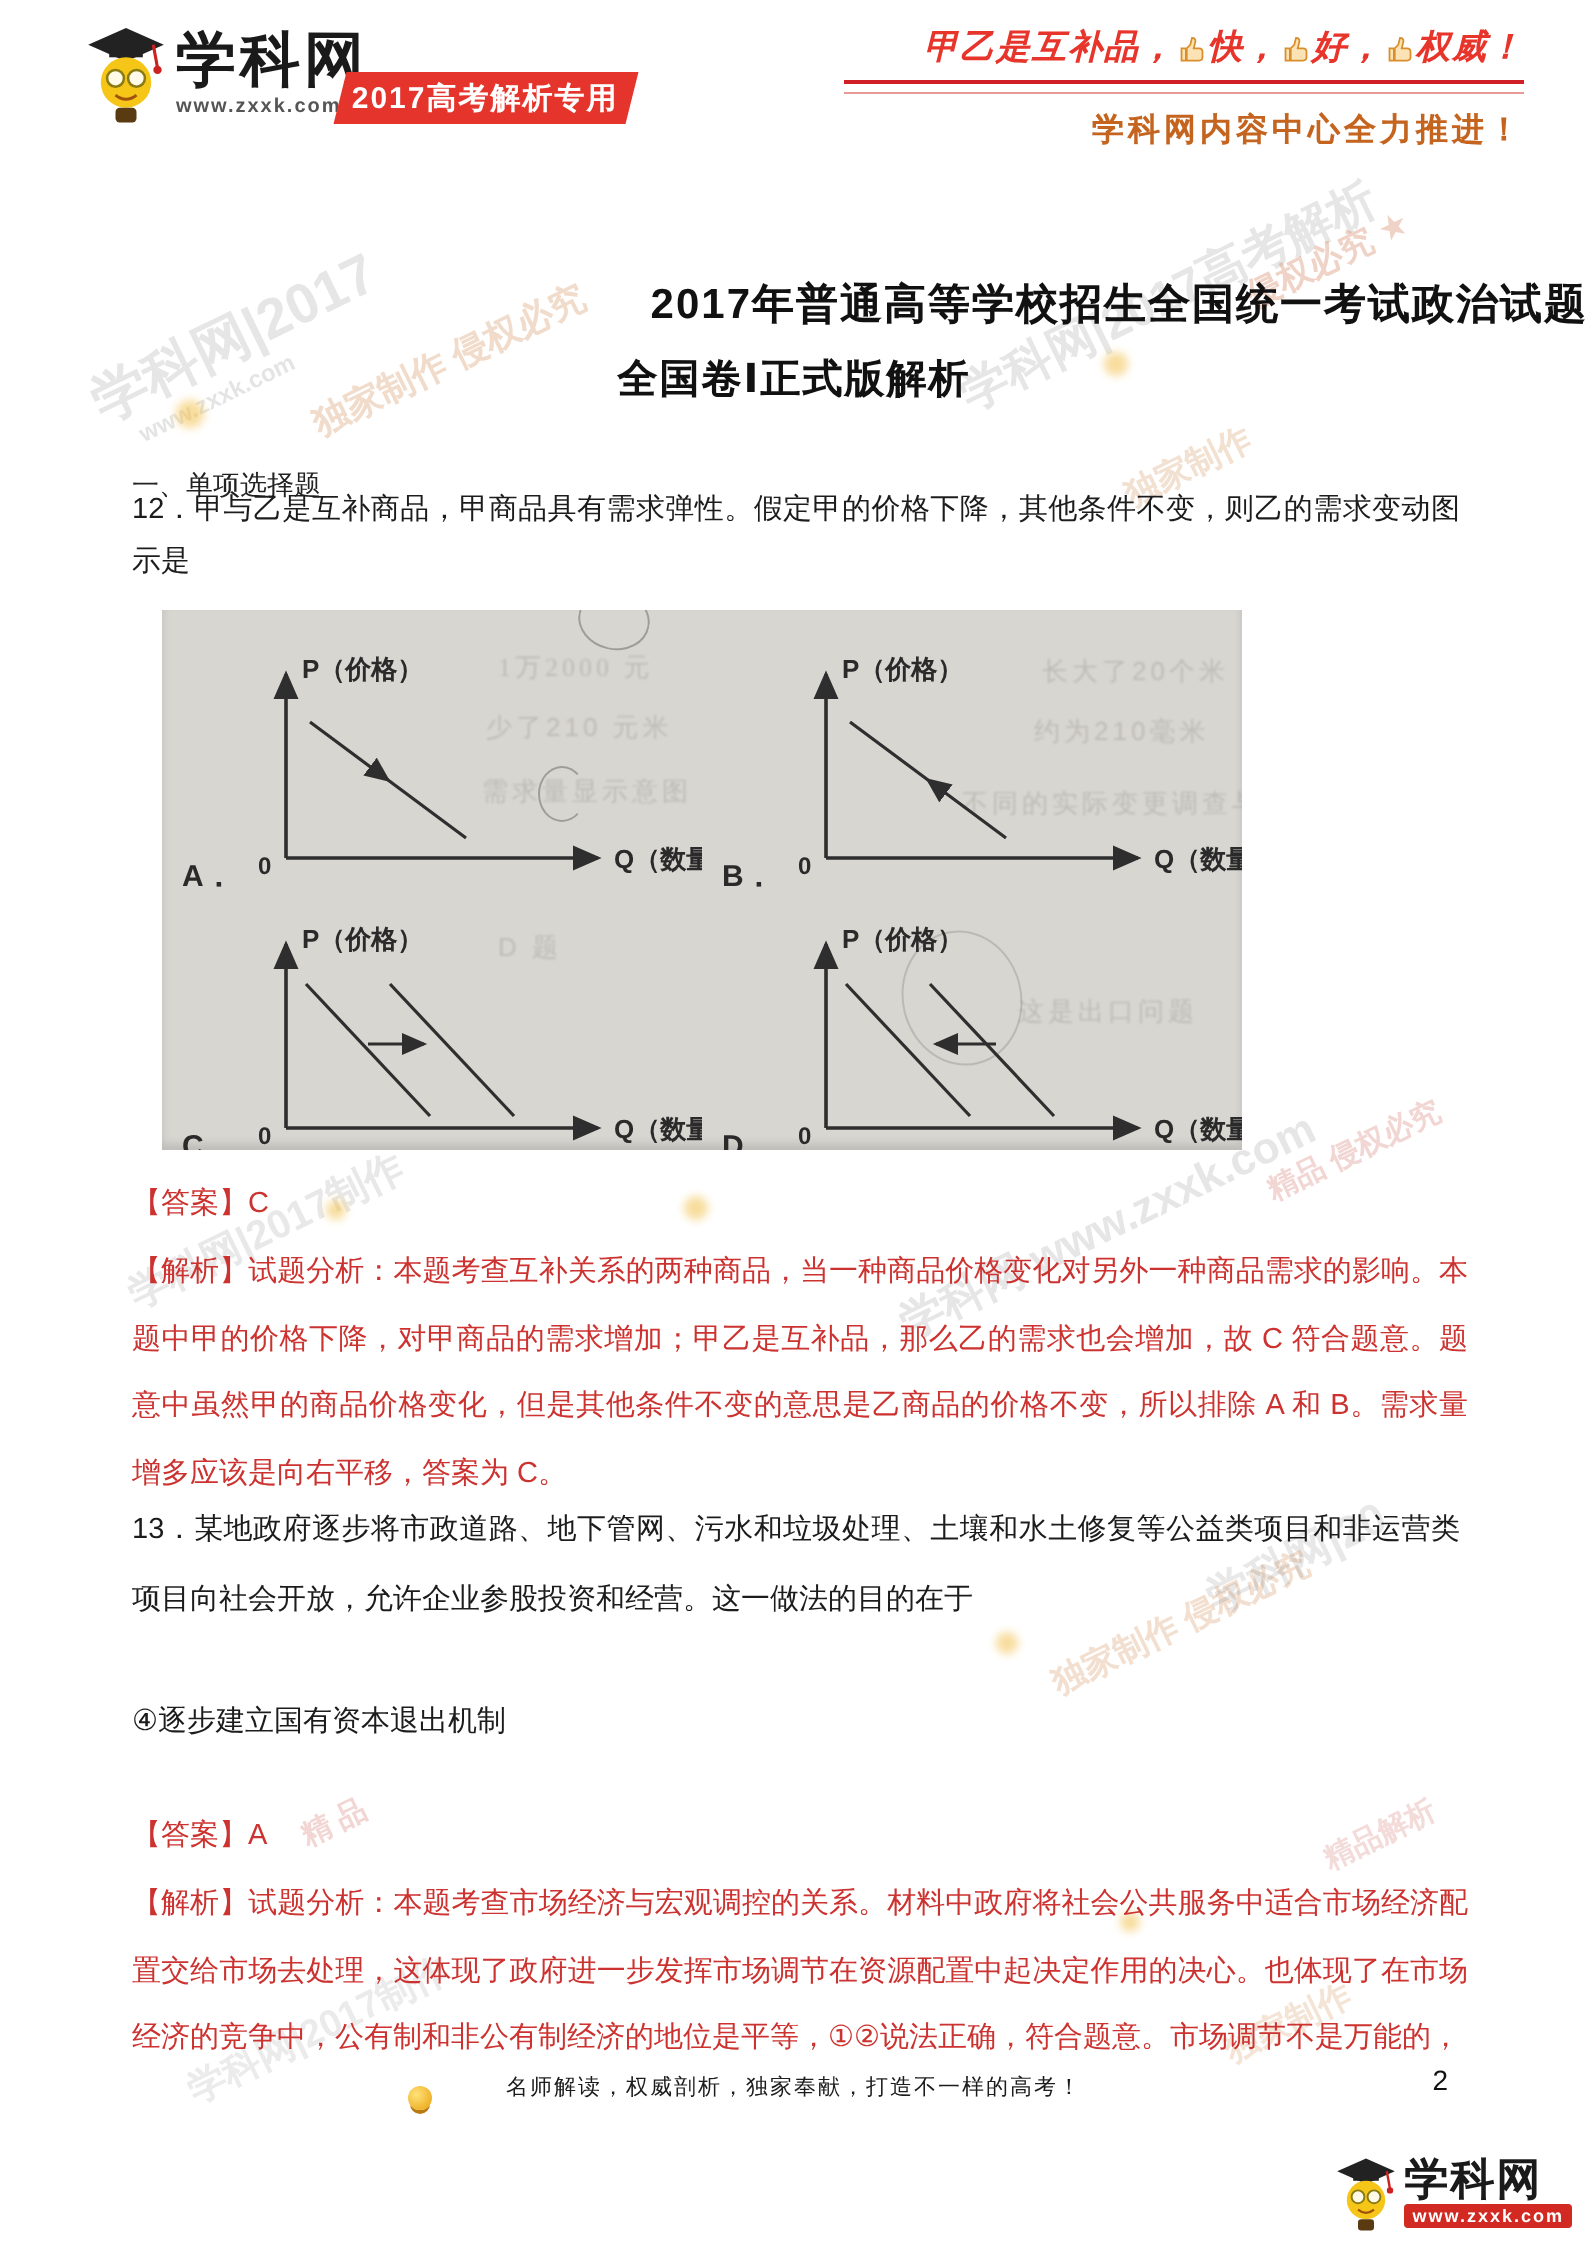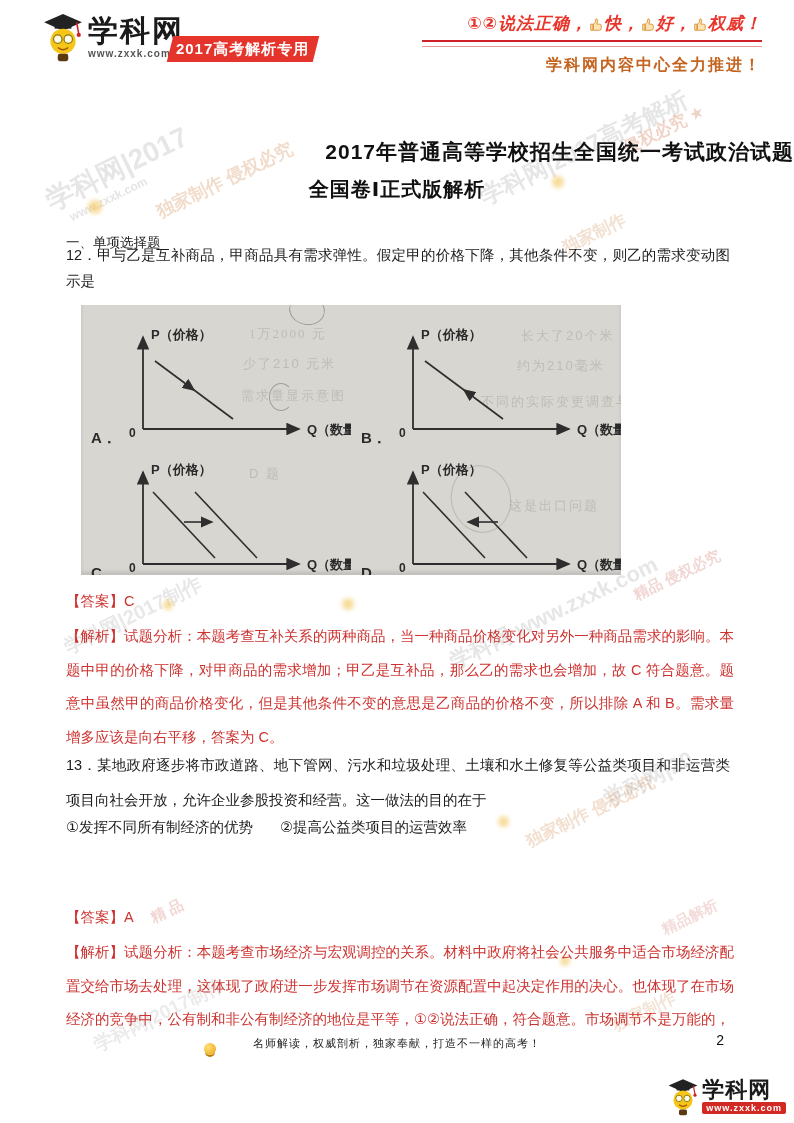--- a/index.html
+++ b/index.html
@@ -121,21 +121,21 @@
         <div class="logo-name">学科网</div>
         <div class="logo-url">www.zxxk.com</div>
       </div>
     </div>
     <div class="banner">
       <span>2017高考解析专用</span>
     </div>
 
     <div class="slogan-wrap">
       <div class="slogan">
-        <span>①②说法正确，</span><span class="thumb"><svg width="14" height="14" viewBox="0 0 16 16">
+        <span>甲乙是互补品，</span><span class="thumb"><svg width="14" height="14" viewBox="0 0 16 16">
               <path d="M5,7 L5,14 L12,14 Q14,14 14,12 L14,9 Q14,7 12,7 L9,7 L10,3 Q10,1 8,1 L7,5 Z M2,7 h2.5 v7 H2 Z" fill="#fbe3b5" stroke="#d98e2b" stroke-width="1"></path>
             </svg></span><span>快，</span><span class="thumb"><svg width="14" height="14" viewBox="0 0 16 16">
               <path d="M5,7 L5,14 L12,14 Q14,14 14,12 L14,9 Q14,7 12,7 L9,7 L10,3 Q10,1 8,1 L7,5 Z M2,7 h2.5 v7 H2 Z" fill="#fbe3b5" stroke="#d98e2b" stroke-width="1"></path>
             </svg></span><span>好，</span><span class="thumb"><svg width="14" height="14" viewBox="0 0 16 16">
               <path d="M5,7 L5,14 L12,14 Q14,14 14,12 L14,9 Q14,7 12,7 L9,7 L10,3 Q10,1 8,1 L7,5 Z M2,7 h2.5 v7 H2 Z" fill="#fbe3b5" stroke="#d98e2b" stroke-width="1"></path>
             </svg></span><span>权威！</span>
       </div>
       <div class="red-rule"></div>
       <div class="subslogan">学科网内容中心全力推进！</div>
     </div>
@@ -227,25 +227,22 @@
 
   <div class="answer-line ans12">
     <span class="red">【答案】</span><span class="red">C</span>
   </div>
   <div class="analysis ana12 red">
     <span>【解析】</span><span>试题分析：本题考查互补关系的两种商品，当一种商品价格变化对另外一种商品需求的影响。本题中甲的价格下降，对甲商品的需求增加；甲乙是互补品，那么乙的需求也会增加，故 C 符合题意。题意中虽然甲的商品价格变化，但是其他条件不变的意思是乙商品的价格不变，所以排除 A 和 B。需求量增多应该是向右平移，答案为 C。</span>
   </div>
 
   <div class="stem stem13">13．某地政府逐步将市政道路、地下管网、污水和垃圾处理、土壤和水土修复等公益类项目和非运营类项目向社会开放，允许企业参股投资和经营。这一做法的目的在于</div>
 
-  <div class="items-row row-i1">
-    <span class="it">①发挥不同所有制经济的优势</span>
-    <span class="it">②提高公益类项目的运营效率</span>
-  </div>
   <div class="items-row row-i2">
+    <span class="it">④逐步建立国有资本退出机制</span>
   </div>
 
   <div class="answer-line ans13">
     <span class="red">【答案】</span><span class="red">A</span>
   </div>
   <div class="analysis ana13 red">
     <span>【解析】</span><span>试题分析：本题考查市场经济与宏观调控的关系。材料中政府将社会公共服务中适合市场经济配置交给市场去处理，这体现了政府进一步发挥市场调节在资源配置中起决定作用的决心。也体现了在市场经济的竞争中，公有制和非公有制经济的地位是平等，①②说法正确，符合题意。市场调节不是万能的，</span>
   </div>
 
   <div class="footer-mascot"></div>

